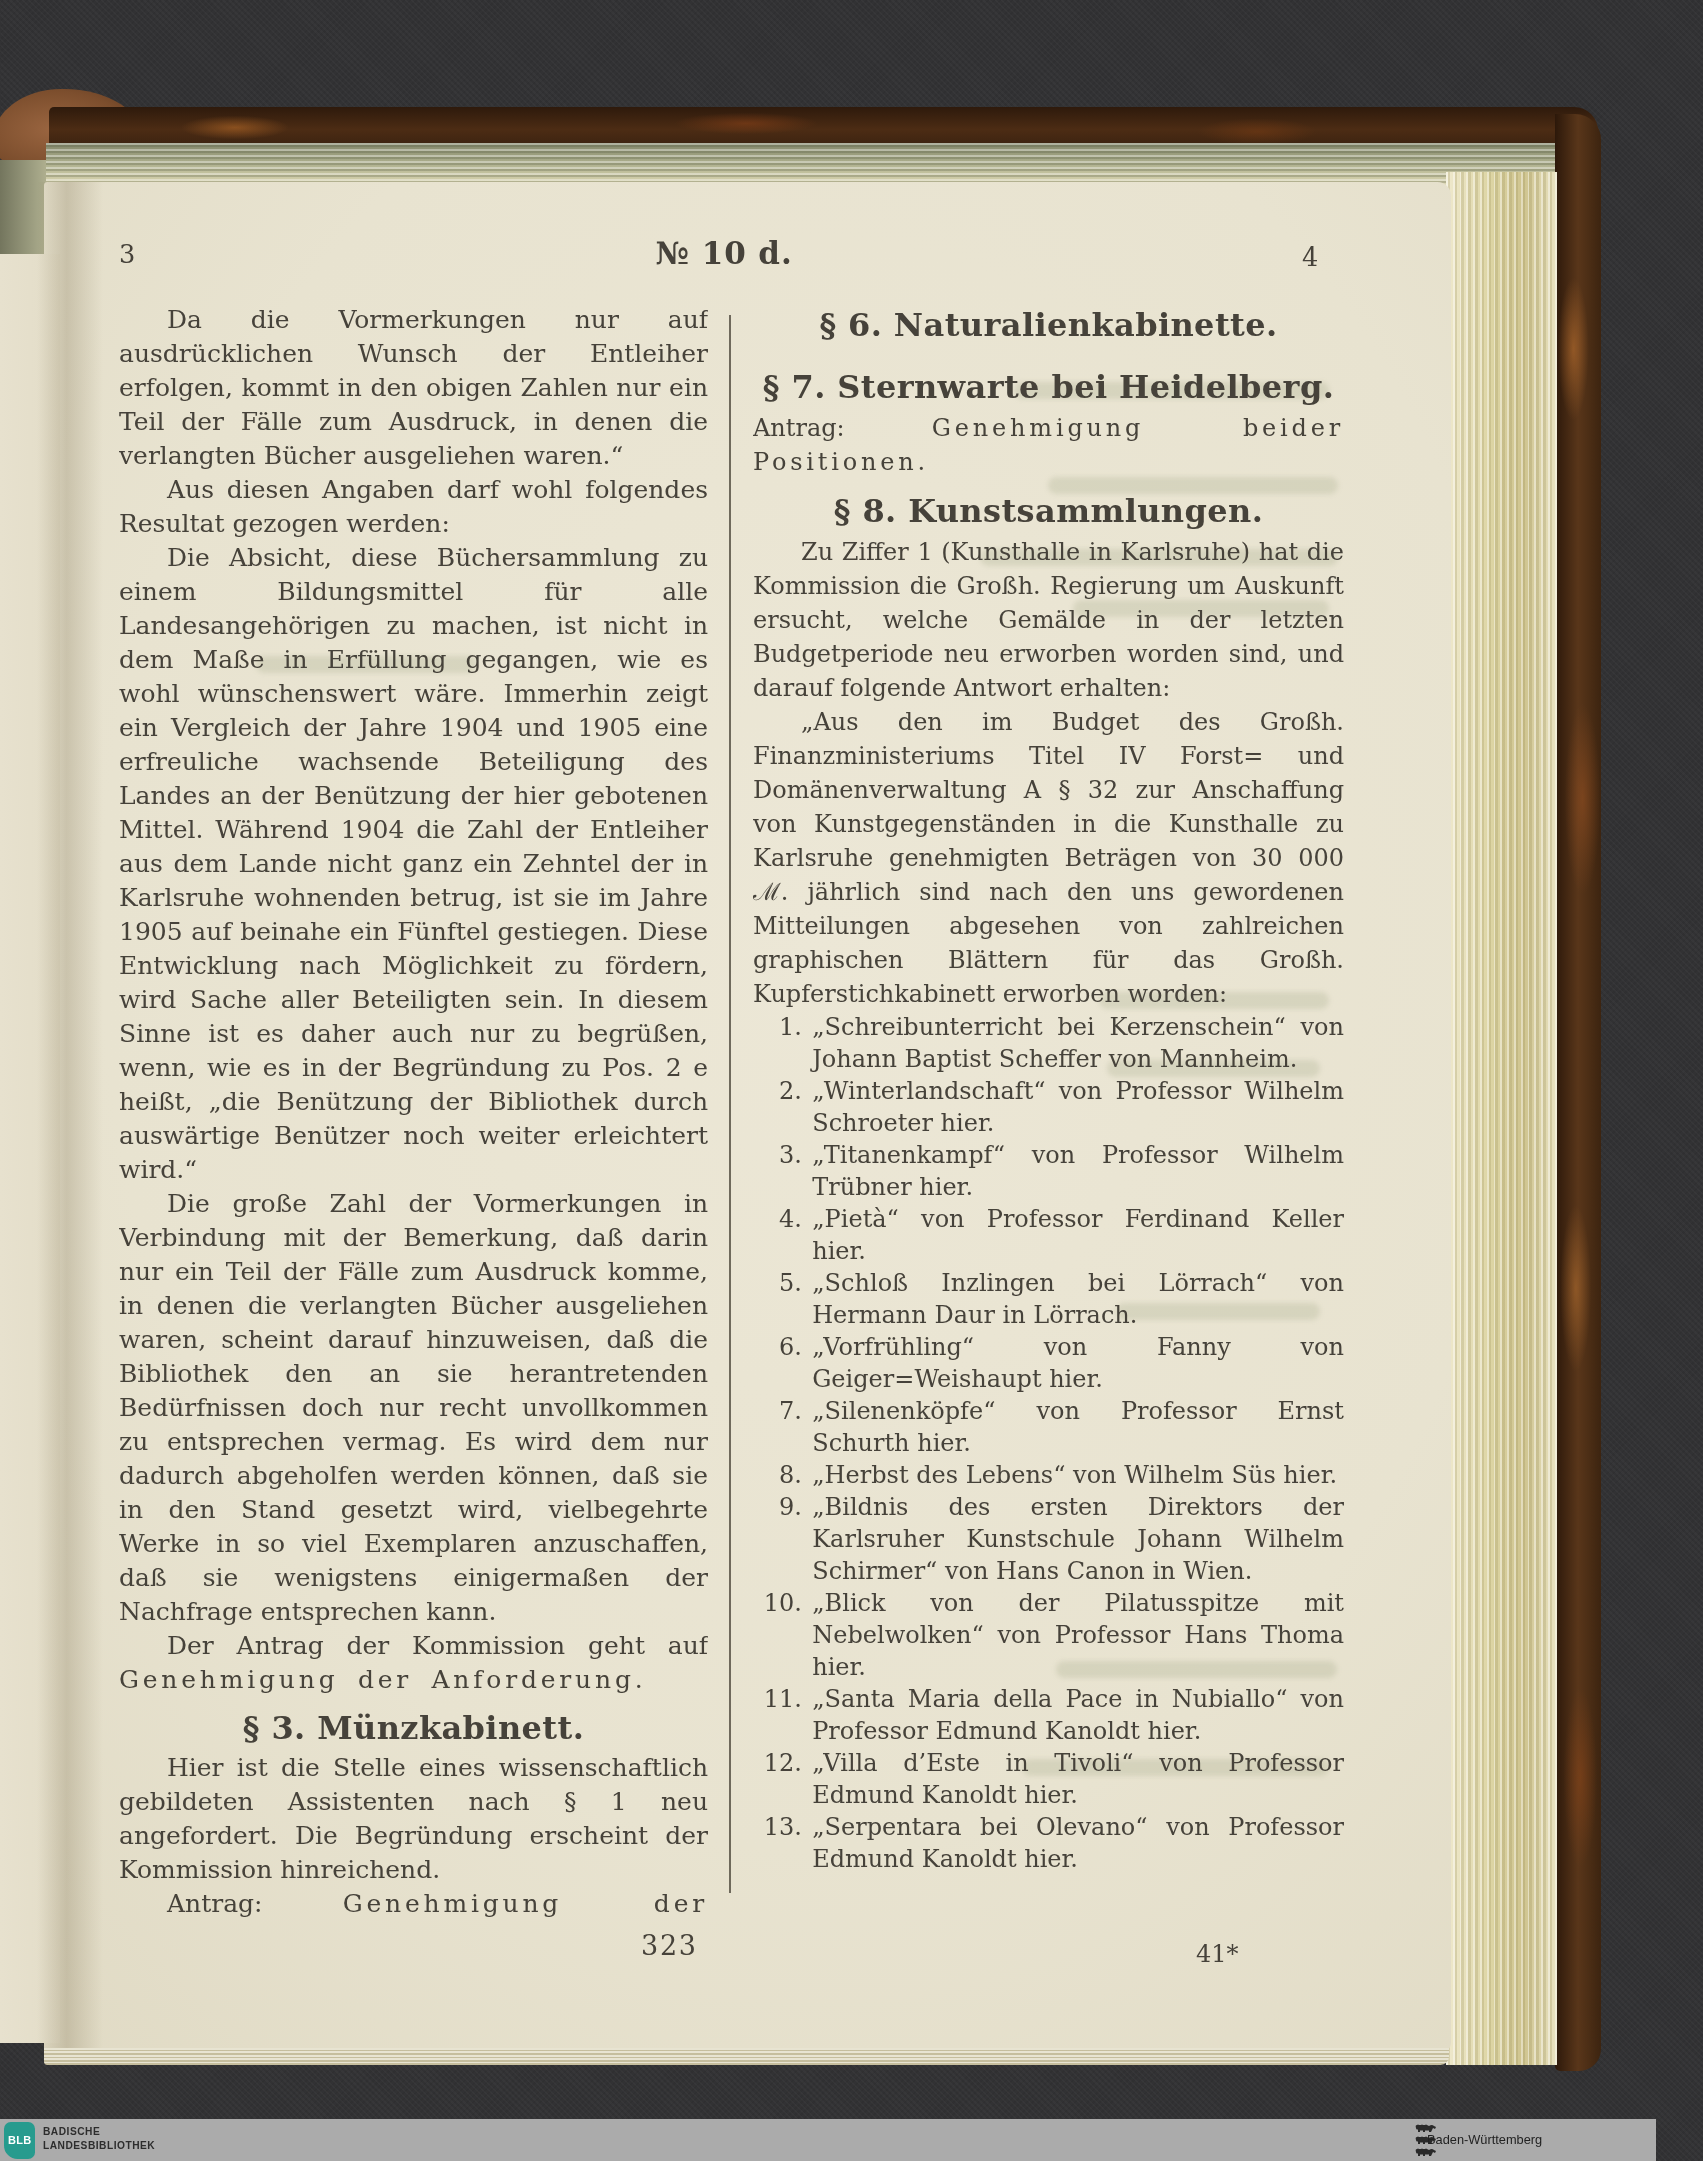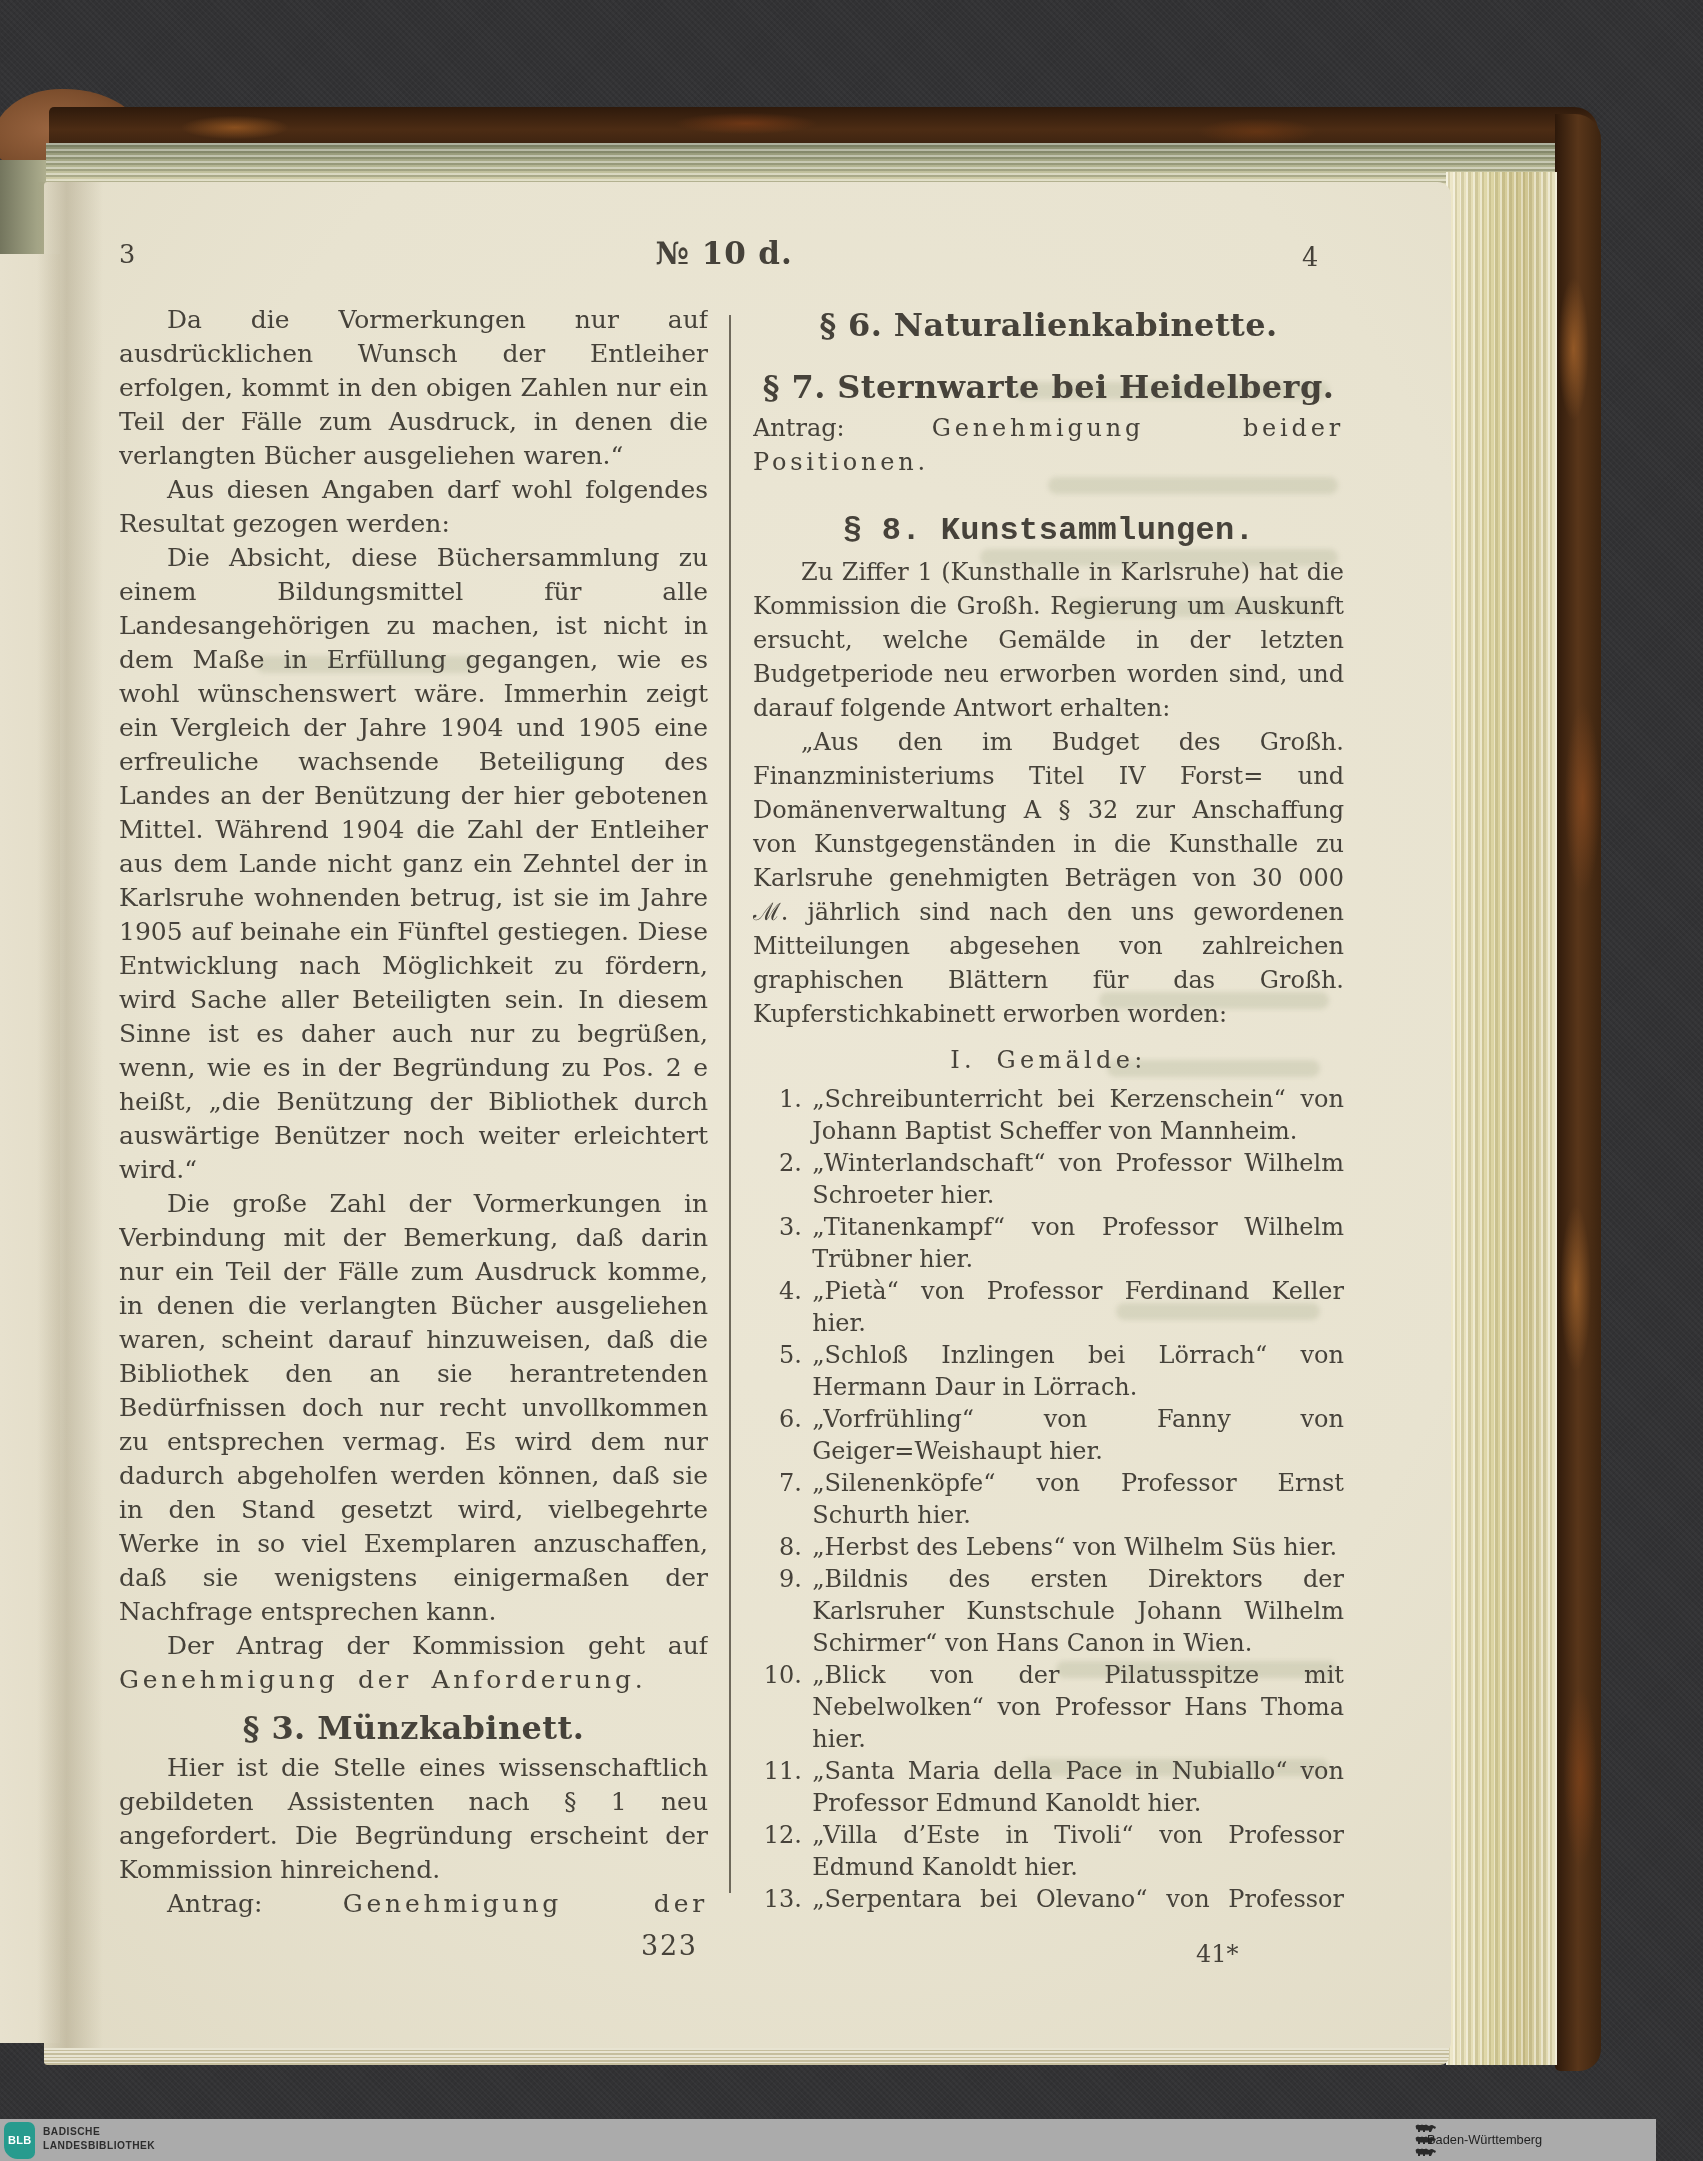--- a/index.html
+++ b/index.html
@@ -167,24 +167,23 @@
 
   </div>
 
   <div class="col col-right" style="left:753px; top:303px; width:591px; height:1613px; overflow:hidden;">
     <h3 class="sec-h" style="margin-top:5.1px;">§ 6.  Naturalienkabinette.</h3>
     <h3 class="sec-h" style="margin-top:28px;">§ 7.  Sternwarte bei Heidelberg.</h3>
     <p>
       <span>Antrag:</span>
       <span class="sperr">Genehmigung beider Positionen.</span>
     </p>
-    <h3 class="sec-h" style="margin-top:35px;font-family:Liberation Mono, monospace;">§ 8.  Kunstsammlungen.</h3>
+    <h3 class="sec-h" style="margin-top:15px;">§ 8.  Kunstsammlungen.</h3>
     <p class="ind">Zu Ziffer 1 (Kunsthalle in Karlsruhe) hat die Kommission die Großh. Regierung um Auskunft ersucht, welche Gemälde in der letzten Budgetperiode neu erworben worden sind, und darauf folgende Antwort erhalten:</p>
     <p class="ind">„Aus den im Budget des Großh. Finanzministeriums Titel IV Forst= und Domänenverwaltung A § 32 zur Anschaffung von Kunstgegenständen in die Kunsthalle zu Karlsruhe genehmigten Beträgen von 30 000 ℳ. jährlich sind nach den uns gewordenen Mitteilungen abgesehen von zahlreichen graphischen Blättern für das Großh. Kupferstichkabinett erworben worden:</p>
-    <h4 class="gem-h">I. Gemälde:</h4>
     <ol class="plist">
       <li>
           <span class="num">1.</span>
           <span class="itxt">„Schreibunterricht bei Kerzenschein“ von Johann Baptist Scheffer von Mannheim.</span>
         </li>
       <li>
           <span class="num">2.</span>
           <span class="itxt">„Winterlandschaft“ von Professor Wilhelm Schroeter hier.</span>
         </li>
       <li>

